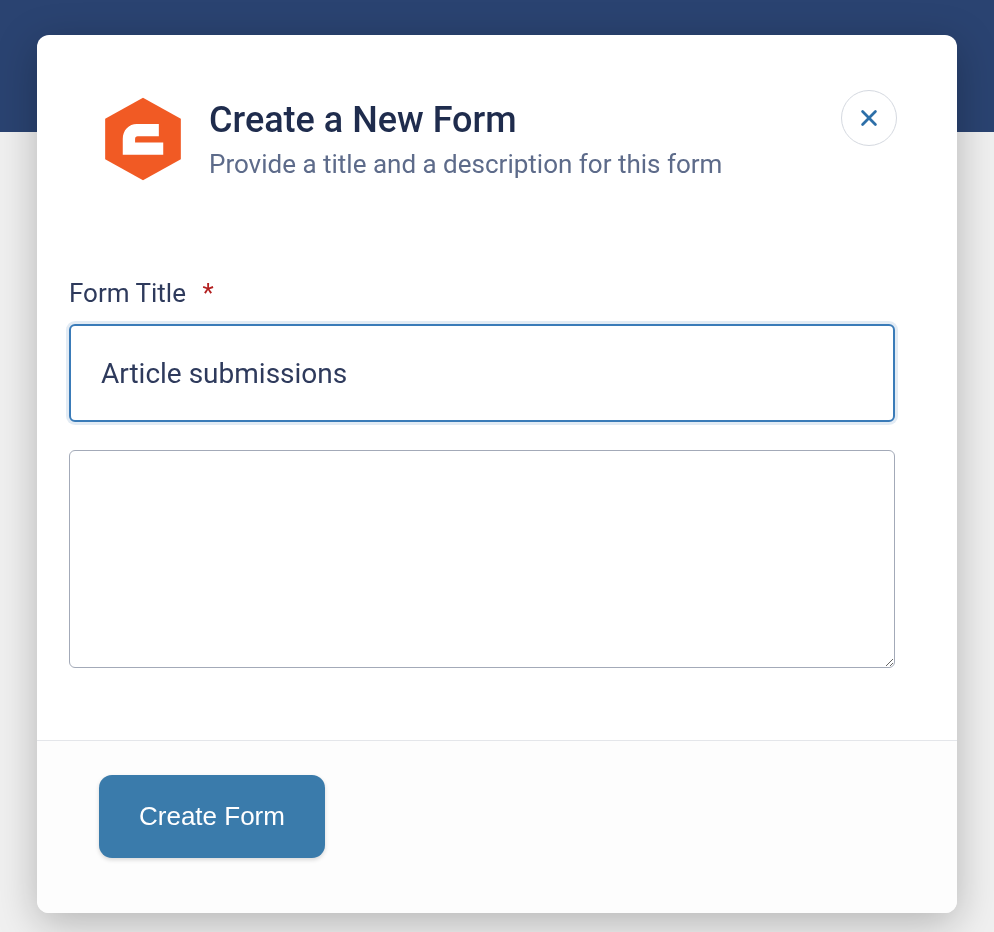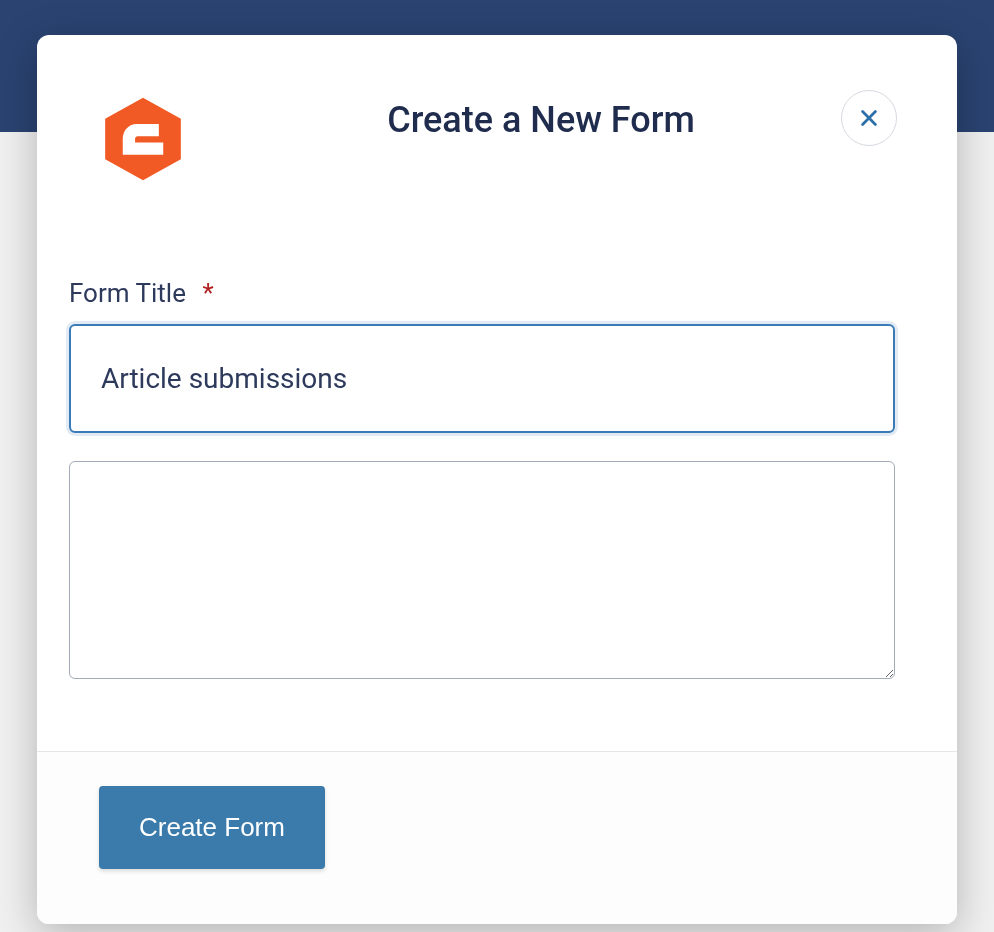--- a/index.html
+++ b/index.html
@@ -45,21 +45,20 @@
       box-shadow: 0 10px 40px rgba(0,0,0,0.25);
       overflow: hidden;
     }
     
     .modal-header {
       padding: 60px 84px 0 62px;
       display: flex;
       align-items: flex-start;
       gap: 22px;
       position: relative;
-      text-align: center;
     }
     
     .logo-hex {
       width: 88px;
       height: 88px;
       flex-shrink: 0;
       position: relative;
     }
     
     .header-text {
@@ -115,21 +114,21 @@
       margin-bottom: 16px;
     }
     
     .required-asterisk {
       color: #b32020;
       margin-left: 10px;
     }
     
     .text-input {
       width: 100%;
-      height: 109px;
+      height: 98px;
       padding: 0 30px;
       font-size: 28px;
       color: #2e3a5c;
       border: 2px solid #3a7bb8;
       border-radius: 6px;
       outline: none;
       box-shadow: 0 0 0 3px rgba(58,123,184,0.15);
       font-family: inherit;
     }
     
@@ -151,21 +150,21 @@
       padding: 34px 62px 55px 62px;
       background: #fdfdfd;
     }
     
     .create-btn {
       background: #3a7bab;
       color: #ffffff;
       font-size: 26px;
       font-weight: 500;
       border: none;
-      border-radius: 4px;
+      border-radius: 13px;
       padding: 26px 40px;
       cursor: pointer;
       box-shadow: 0 2px 4px rgba(0,0,0,0.15);
     }
   </style>
 </head>
 <body>
 
 <div class="backdrop-top"></div>
 <div class="backdrop-bottom"></div>
@@ -174,20 +173,21 @@
 
   <div class="modal-header">
     <div class="logo-hex">
       <svg viewBox="0 0 100 100" width="88" height="88">
         <polygon points="50,3 93,27 93,73 50,97 7,73 7,27" fill="#f15a24"></polygon>
         <path d="M 68 33 L 43 33 C 34 33 27 40 27 50 L 27 68 L 73 68 L 73 54 L 41 54 L 41 50 C 41 48 42 47 44 47 L 68 47 Z" fill="#ffffff"></path>
       </svg>
     </div>
     <div class="header-text">
       <h2 class="modal-title">Create a New Form</h2>
+      <p class="modal-subtitle">Provide a title and a description for this form</p>
     </div>
     <button class="close-btn">
       <svg viewBox="0 0 24 24">
         <path d="M5 5 L19 19 M19 5 L5 19" stroke="#2d6fa8" stroke-width="3" stroke-linecap="round" fill="none"></path>
       </svg>
     </button>
   </div>
 
   <div class="modal-body">
 

